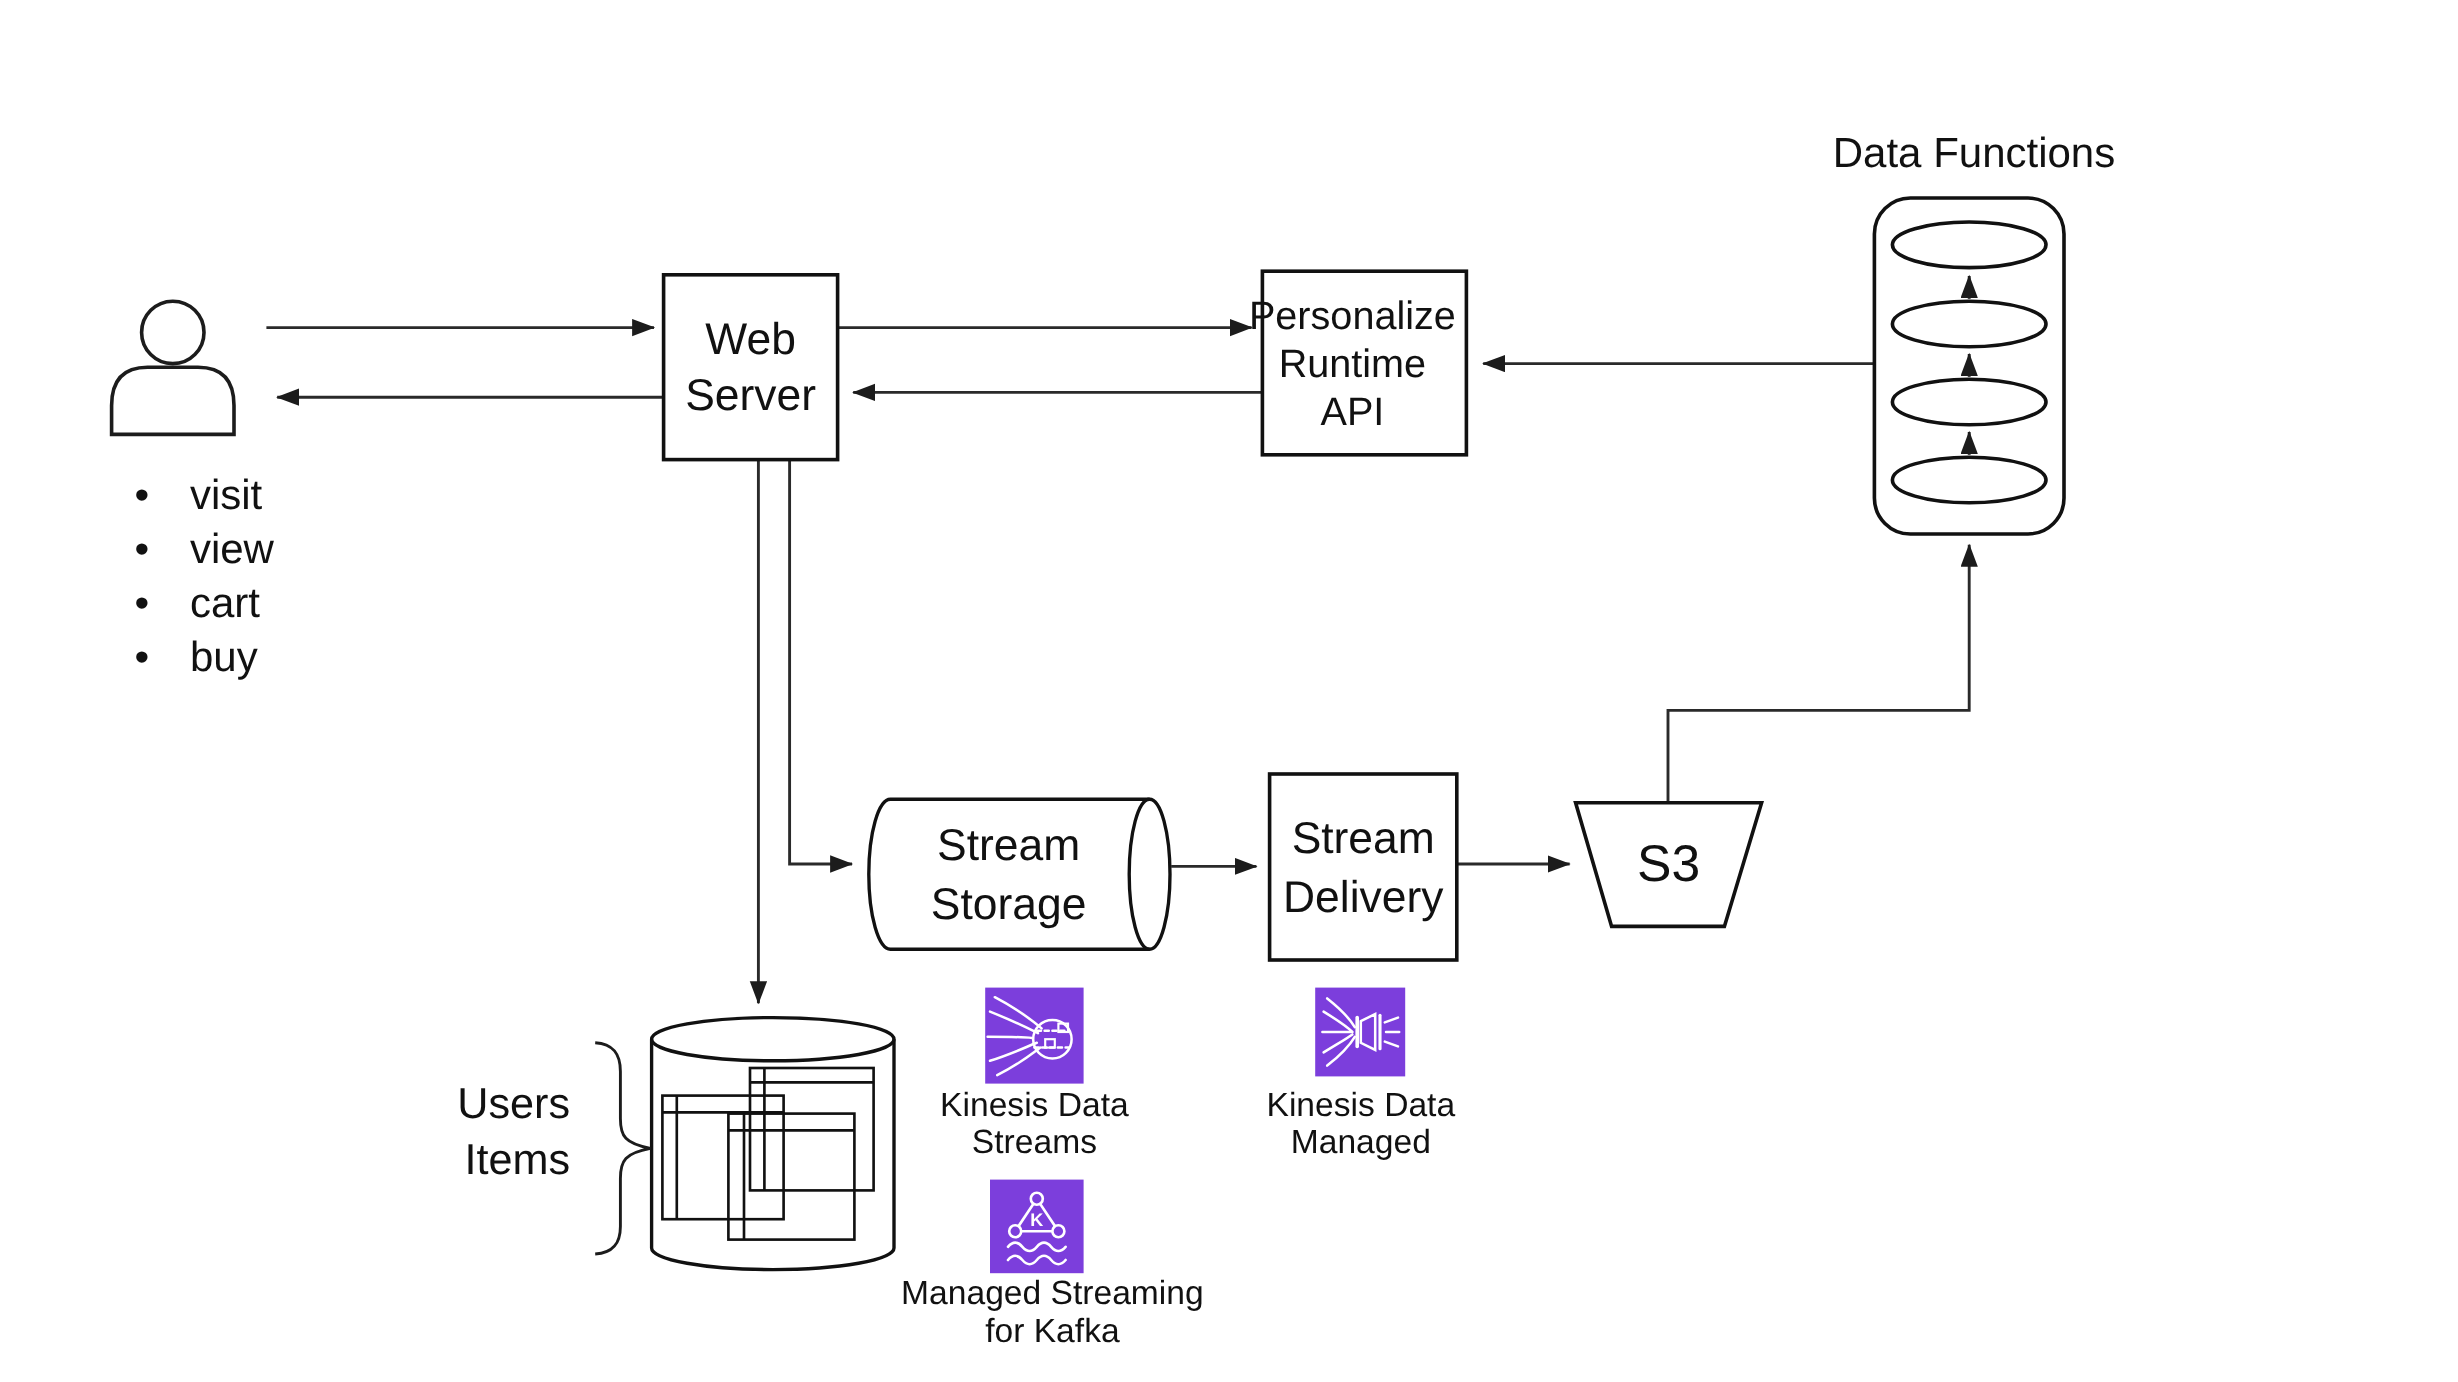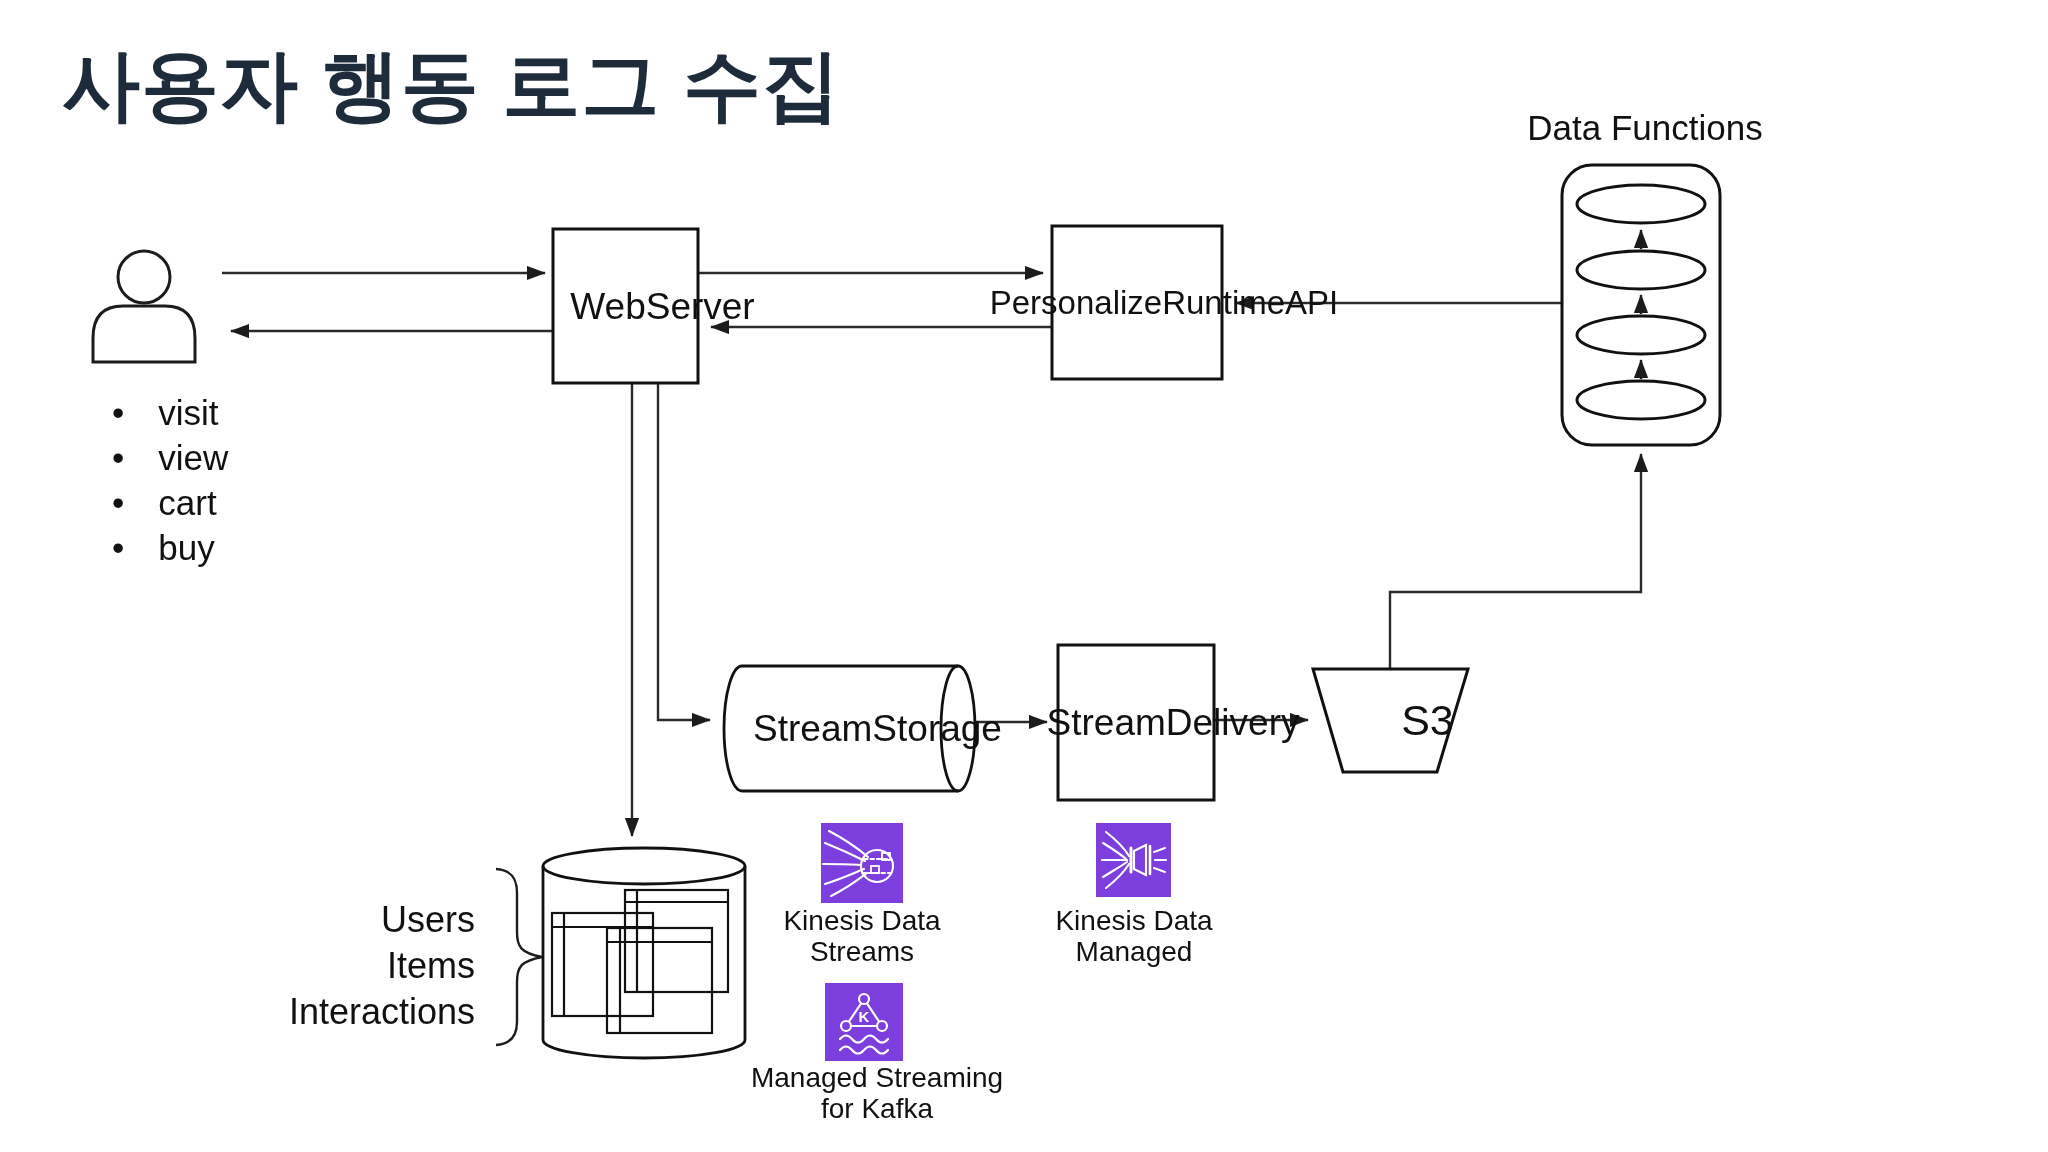--- a/index.html
+++ b/index.html
@@ -4,21 +4,21 @@
 <style>
   html,body{margin:0;padding:0;background:#ffffff;}
   .stage{position:relative;width:2048px;height:1152px;background:#ffffff;overflow:hidden;
          font-family:"Liberation Sans","DejaVu Sans",sans-serif;color:#111;}
   .stage svg{position:absolute;left:0;top:0;}
   .abs{position:absolute;}
   .title{left:62px;top:34px;font-size:78px;font-weight:800;color:#1d2b3a;letter-spacing:1px;white-space:nowrap;}
   .bullets{left:112px;top:390px;font-size:35px;line-height:45px;}
   .bullets .row{display:flex;align-items:center;}
   .bullets .row::before{content:"•";font-size:35px;margin-right:34px;}
-  .node-label{display:flex;flex-direction:row;align-items:center;justify-content:center;text-align:center;margin-left:37px;}
+  .node-label{display:flex;flex-direction:column;align-items:center;justify-content:center;text-align:center;}
   .web-server{left:553px;top:229px;width:145px;height:154px;font-size:37px;line-height:47px;}
   .personalize{left:1052px;top:226px;width:150px;height:153px;font-size:33px;line-height:40px;}
   .stream-storage{left:723px;top:666px;width:235px;height:125px;font-size:37px;line-height:49px;}
   .stream-delivery{left:1058px;top:645px;width:156px;height:155px;font-size:37px;line-height:49px;}
   .s3-label{left:1313px;top:669px;width:155px;height:103px;font-size:43px;}
   .stepfn-label{left:1645px;top:108px;transform:translateX(-50%);font-size:35px;white-space:nowrap;}
   .dataset-labels{left:220px;top:880px;width:255px;text-align:right;font-size:36px;line-height:46px;margin-top:17px;}
   .caption{transform:translateX(-50%);text-align:center;font-size:28px;line-height:31px;white-space:nowrap;}
   .cap-kds{left:862px;top:905px;}
   .cap-kdf{left:1134px;top:905px;}
@@ -136,21 +136,20 @@
         <circle cx="864" cy="999" r="5" fill="#7C3EDC"></circle>
         <circle cx="846" cy="1026" r="5" fill="#7C3EDC"></circle>
         <circle cx="882" cy="1026" r="5" fill="#7C3EDC"></circle>
         <path d="M 840,1039 q 6,-7 12,0 q 6,7 12,0 q 6,-7 12,0 q 6,7 12,0"></path>
         <path d="M 840,1050 q 6,-7 12,0 q 6,7 12,0 q 6,-7 12,0 q 6,7 12,0"></path>
       </g>
       <text x="864" y="1022" text-anchor="middle" font-size="15" font-weight="bold" fill="#ffffff" font-family="Liberation Sans, DejaVu Sans, sans-serif">K</text>
     </g>
   </svg>
 
-  <div class="abs title">사용자 행동 로그 수집</div>
 
   <div class="abs bullets">
     <div class="row">
         <span>visit</span>
       </div>
     <div class="row">
         <span>view</span>
       </div>
     <div class="row">
         <span>cart</span>
@@ -183,21 +182,20 @@
     <div>Delivery</div>
   </div>
 
   <div class="abs node-label s3-label">
     <div>S3</div>
   </div>
 
   <div class="abs dataset-labels">
     <div>Users</div>
     <div>Items</div>
-    <div>Interactions</div>
   </div>
 
   <div class="abs caption cap-kds">
     <div>Kinesis Data</div>
     <div>Streams</div>
   </div>
 
   <div class="abs caption cap-kdf">
     <div>Kinesis Data</div>
     <div>Managed</div>

